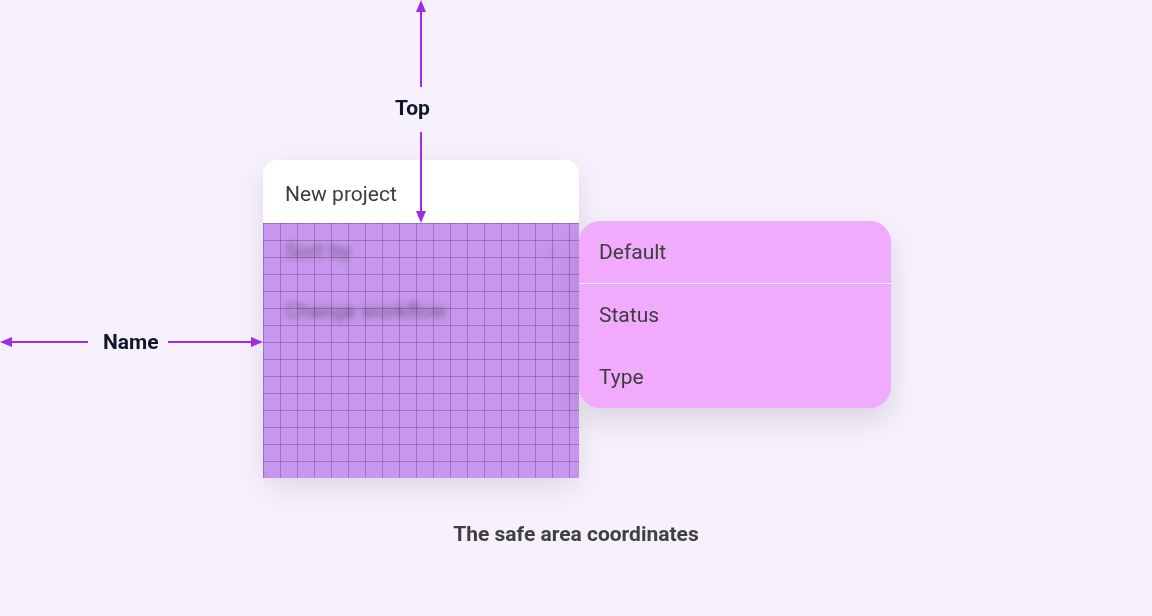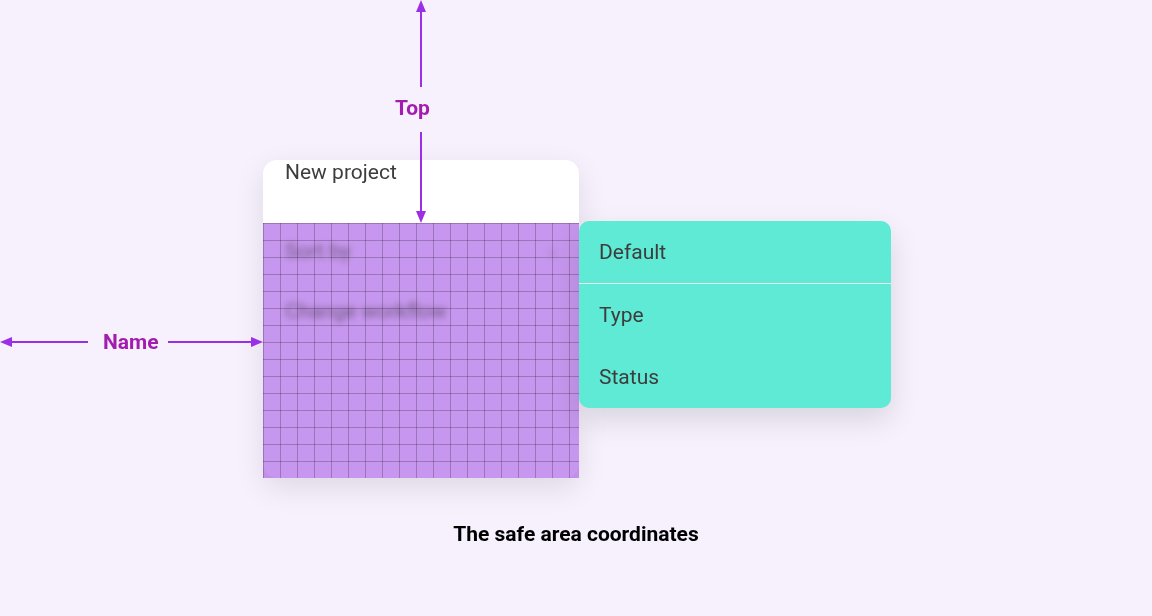--- a/index.html
+++ b/index.html
@@ -14,40 +14,40 @@
   .stage { position: absolute; inset: 0; }
 
   
   .caption {
     position: absolute;
     left: 0; width: 100%;
     top: 522px;
     text-align: center;
     font-size: 21px;
     font-weight: 700;
-    color: #000000;
+    color: #404040;
   }
 
   
   .menu {
     position: absolute;
     left: 263px;
     top: 160px;
     width: 316px;
     height: 318px;
     background: #ffffff;
     border-radius: 14px;
     box-shadow: 0 10px 30px rgba(0,0,0,0.10);
     overflow: hidden;
   }
   .menu-item {
     height: 63px;
     display: flex;
-    align-items: flex-start;
-    padding: 0 22px;
+    align-items: flex-end;
+    padding: 17px 22px;
     font-size: 21px;
     color: #3d3d3d;
     position: relative;
   }
 
   
   .safe-overlay {
     position: absolute;
     left: 263px;
     top: 223px;
@@ -73,22 +73,22 @@
   .safe-overlay .row-sort { top: 16px; width: 270px; justify-content: space-between; }
   .safe-overlay .row-change { top: 76px; }
   .chev { font-size: 18px; filter: blur(2px); color: rgba(30,30,30,0.55); }
 
   
   .submenu {
     position: absolute;
     left: 579px;
     top: 221px;
     width: 312px;
-    background: #5eead4;
-    border-radius: 10px;
+    background: #f0abfc;
+    border-radius: 21px;
     box-shadow: 0 12px 30px rgba(0,0,0,0.12);
     overflow: hidden;
   }
   .submenu-item {
     height: 62px;
     display: flex;
     align-items: center;
     padding: 0 20px;
     font-size: 21px;
     color: #3d3d3d;
@@ -96,21 +96,21 @@
   .submenu-sep {
     height: 1px;
     background: #ececec;
   }
 
   
   .label {
     position: absolute;
     font-size: 21px;
     font-weight: 700;
-    color: #a21caf;
+    color: #0f172a;
   }
   .label-top { left: 395px; top: 96px; }
   .label-left { left: 103px; top: 330px; }
 
   
   .arrow-wrap { position: absolute; }
   .arrow-wrap svg { display: block; }
   .stroke { stroke: #9b2fe6; stroke-width: 2; fill: none; }
   .head  { fill: #9b2fe6; }
 </style>
@@ -134,24 +134,24 @@
       <span>Change workflow</span>
     </div>
   </div>
 
   <div class="submenu">
     <div class="submenu-item">
       <span>Default</span>
     </div>
     <div class="submenu-sep"></div>
     <div class="submenu-item">
-      <span>Type</span>
+      <span>Status</span>
     </div>
     <div class="submenu-item">
-      <span>Status</span>
+      <span>Type</span>
     </div>
   </div>
 
   <div class="arrow-wrap" style="left:413px; top:0;">
     <svg width="16" height="224" viewBox="0 0 16 224">
       <line class="stroke" x1="8" y1="8" x2="8" y2="87"></line>
       <polygon class="head" points="8,0 3,12 13,12"></polygon>
       <line class="stroke" x1="8" y1="132" x2="8" y2="214"></line>
       <polygon class="head" points="8,223 3,211 13,211"></polygon>
     </svg>

